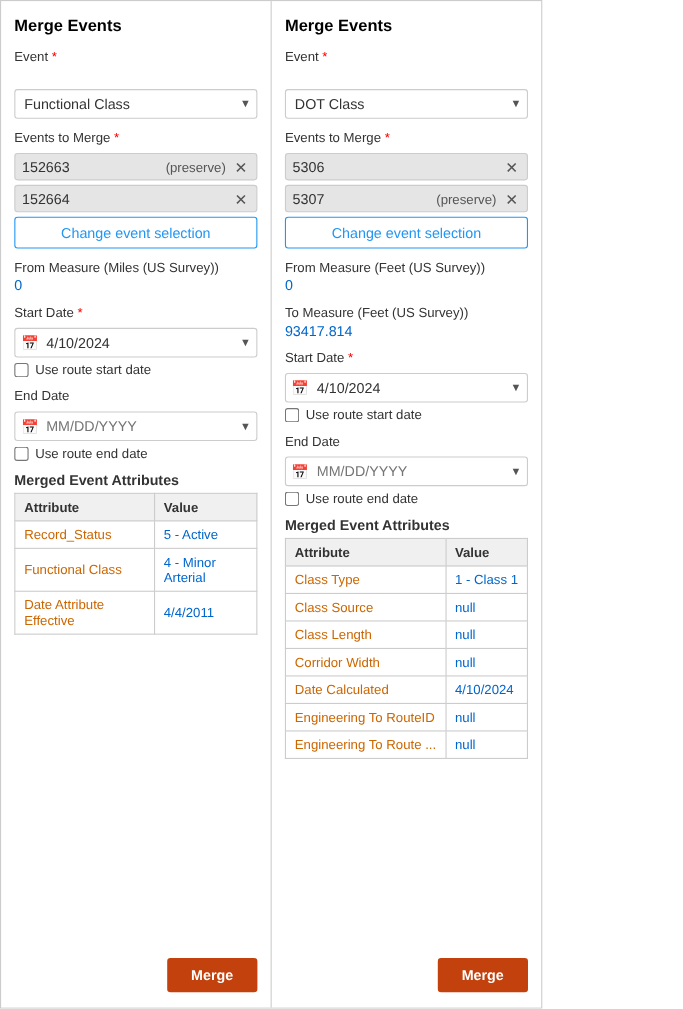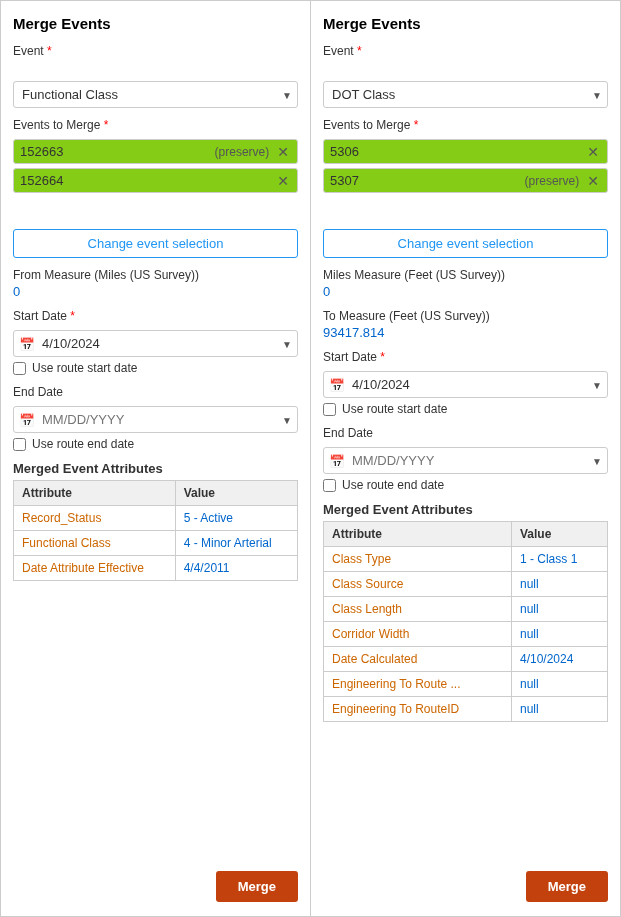--- a/index.html
+++ b/index.html
@@ -8,21 +8,21 @@
       font-size: 13px;
       background: #fff;
       width: 621px;
       min-height: 917px;
       display: flex;
       align-items: flex-start;
     }
 
     .panels-container {
       display: flex;
-      width: 621px;
+      width: 493px;
       min-height: 917px;
       border: 1px solid #ccc;
     }
 
     .panel {
       flex: 1;
       padding: 14px 12px;
       border-right: 1px solid #ccc;
       display: flex;
       flex-direction: column;
@@ -83,21 +83,21 @@
       flex-direction: column;
       gap: 4px;
     }
 
     .event-input-row {
       display: flex;
       align-items: center;
       border: 1px solid #ccc;
       border-radius: 3px;
       padding: 4px 6px;
-      background: #84cc16;
+      background: #e5e5e5;
     }
 
     .event-input-value {
       flex: 1;
       font-size: 13px;
       color: #333;
     }
 
     .event-input-tag {
       font-size: 12px;
@@ -118,21 +118,20 @@
     .change-event-btn {
       width: 100%;
       padding: 6px 0;
       background: #fff;
       border: 1px solid #2196F3;
       border-radius: 3px;
       color: #2196F3;
       font-size: 13px;
       cursor: pointer;
       text-align: center;
-      margin-top: 32px;
     }
 
     .measure-section {
       display: flex;
       flex-direction: column;
       gap: 2px;
     }
 
     .measure-label {
       font-size: 12px;
@@ -400,21 +399,21 @@
       </div>
       <div class="event-input-row">
         <span class="event-input-value">5307</span>
         <span class="event-input-tag">(preserve)</span>
         <button class="event-close-btn">✕</button>
       </div>
       <button class="change-event-btn">Change event selection</button>
     </div>
 
     <div class="measure-section">
-      <div class="measure-label">Miles Measure (Feet (US Survey))</div>
+      <div class="measure-label">From Measure (Feet (US Survey))</div>
       <div class="measure-value">0</div>
     </div>
 
     <div class="measure-section">
       <div class="measure-label">To Measure (Feet (US Survey))</div>
       <div class="measure-value">93417.814</div>
     </div>
 
     <div class="date-section">
       <div class="field-label">
@@ -468,27 +467,27 @@
             </tr>
             <tr>
               <td>Corridor Width</td>
               <td>null</td>
             </tr>
             <tr>
               <td>Date Calculated</td>
               <td>4/10/2024</td>
             </tr>
             <tr>
+              <td>Engineering To RouteID</td>
+              <td>null</td>
+            </tr>
+            <tr>
               <td>Engineering To Route ...</td>
               <td>null</td>
             </tr>
-            <tr>
-              <td>Engineering To RouteID</td>
-              <td>null</td>
-            </tr>
           </tbody>
       </table>
     </div>
 
     <div class="merge-btn-container">
       <button class="merge-btn">Merge</button>
     </div>
   </div>
 
 </div>

